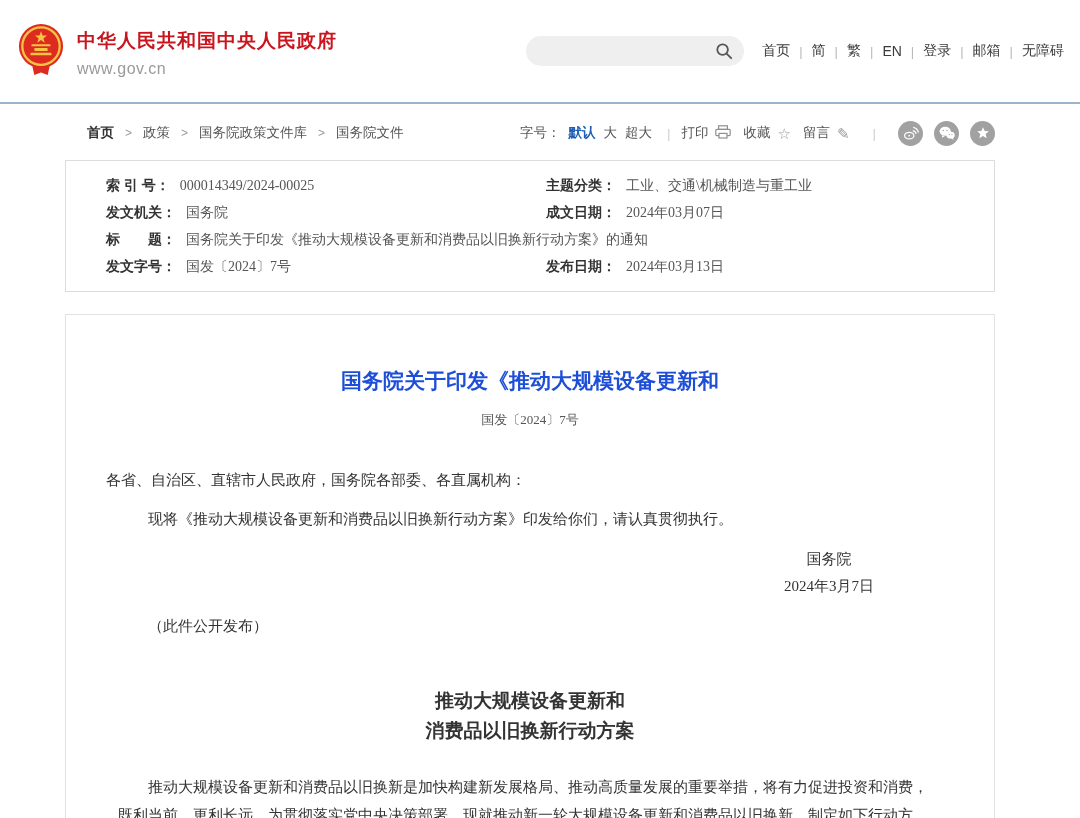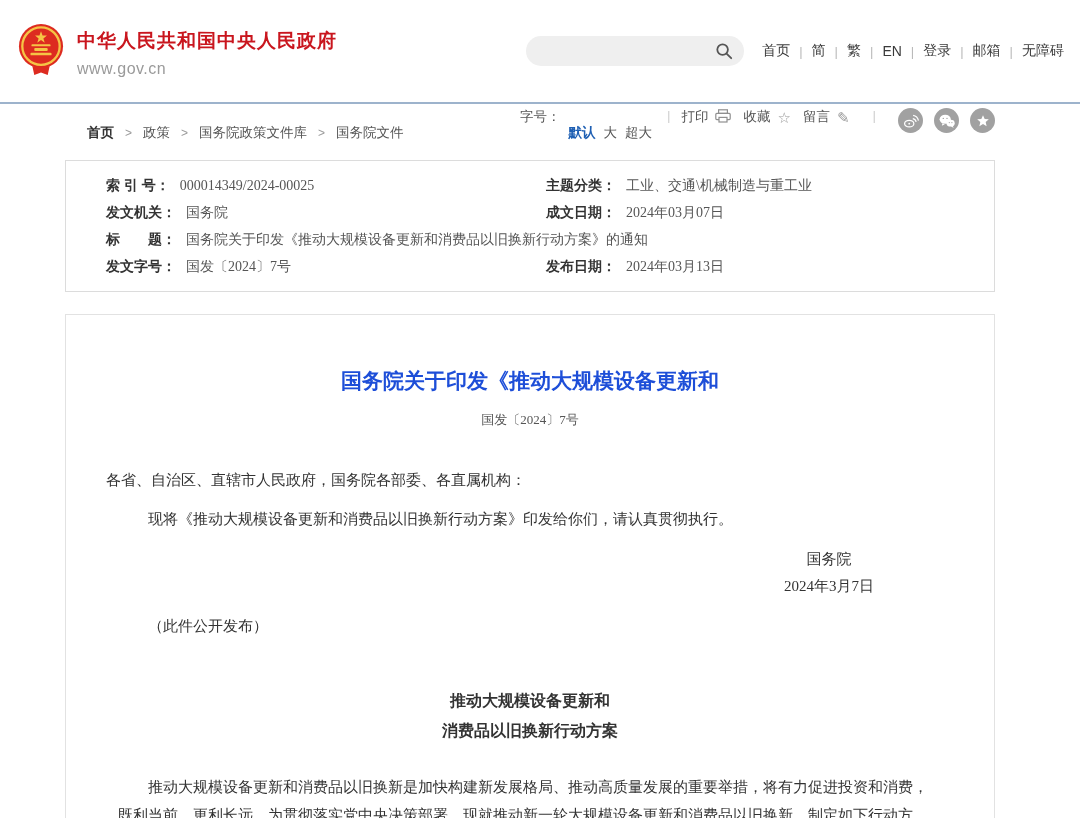--- a/index.html
+++ b/index.html
@@ -35,21 +35,21 @@
 
   
   .crumb-row {
     width: 930px; margin: 12px 0 0 65px; height: 34px;
     display: flex; align-items: center; justify-content: space-between;
   }
   .breadcrumb { display: flex; align-items: center; gap: 11px; font-size: 13.5px; padding-left: 22px; }
   .breadcrumb a { color: #555; }
   .breadcrumb a.bold { color: #333; font-weight: bold; }
   .bsep { color: #9a9a9a; font-size: 12px; }
-  .page-tools { display: flex; align-items: flex-start; font-size: 13.5px; color: #555; }
+  .page-tools { display: flex; align-items: center; font-size: 13.5px; color: #555; }
   .page-tools .lbl { margin-right: 4px; }
   .fs { color: #555; margin: 16px 4px; }
   .fs.active { color: #1e5fb3; font-weight: bold; }
   .tsep { color: #cfcfcf; margin: 0 11px; }
   .tool { display: flex; align-items: center; gap: 7px; color: #555; margin-right: 12px; }
   .tool:last-of-type { margin-right: 0; }
   .glyph { color: #9a9a9a; font-size: 15px; line-height: 1; }
   .share {
     width: 25px; height: 25px; border-radius: 50%; background: #a1a1a1;
     display: flex; align-items: center; justify-content: center; margin-left: 11px;
@@ -74,21 +74,21 @@
     padding: 42px 40px 0 40px;
     font-family: "Liberation Serif", "DejaVu Serif", serif;
     font-size: 15px; color: #333; line-height: 27.5px;
   }
   .doc-title { margin: 8px 0 0; text-align: center; font-size: 21px; font-weight: bold; line-height: 32px; color: #1d4ed8; }
   .doc-number { text-align: center; font-size: 13px; color: #555; margin-top: 9px; }
   .salutation { margin: 33px 0 0; }
   p { margin: 12px; }
   .indent { text-indent: 2em; }
   .signature { width: max-content; margin: 5px 80px 0 auto; text-align: center; }
-  .doc-subtitle { margin: 46px 0 0; text-align: center; font-size: 16px; font-weight: bold; line-height: 30px; color: #333; }
+  .doc-subtitle { margin: 46px 0 0; text-align: center; font-size: 19px; font-weight: bold; line-height: 30px; color: #333; }
   .para2 { margin-top: 28px; }
 </style>
 </head>
 <body>
 
 <div class="page">
 
   <header class="site-header">
     <a class="brand">
       <span class="emblem">

